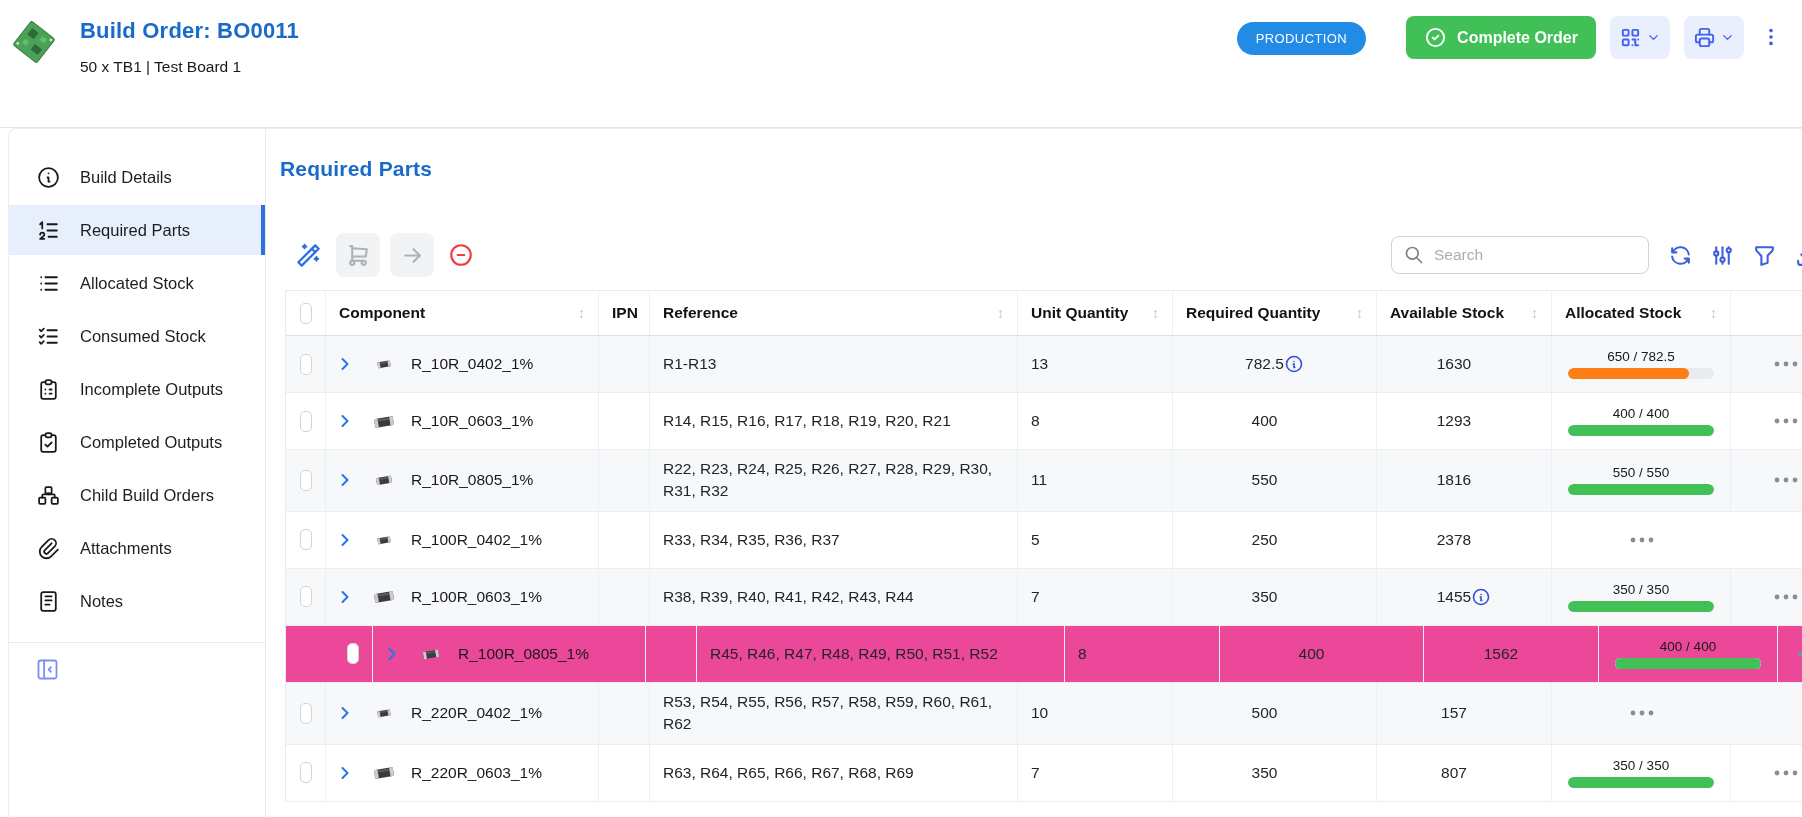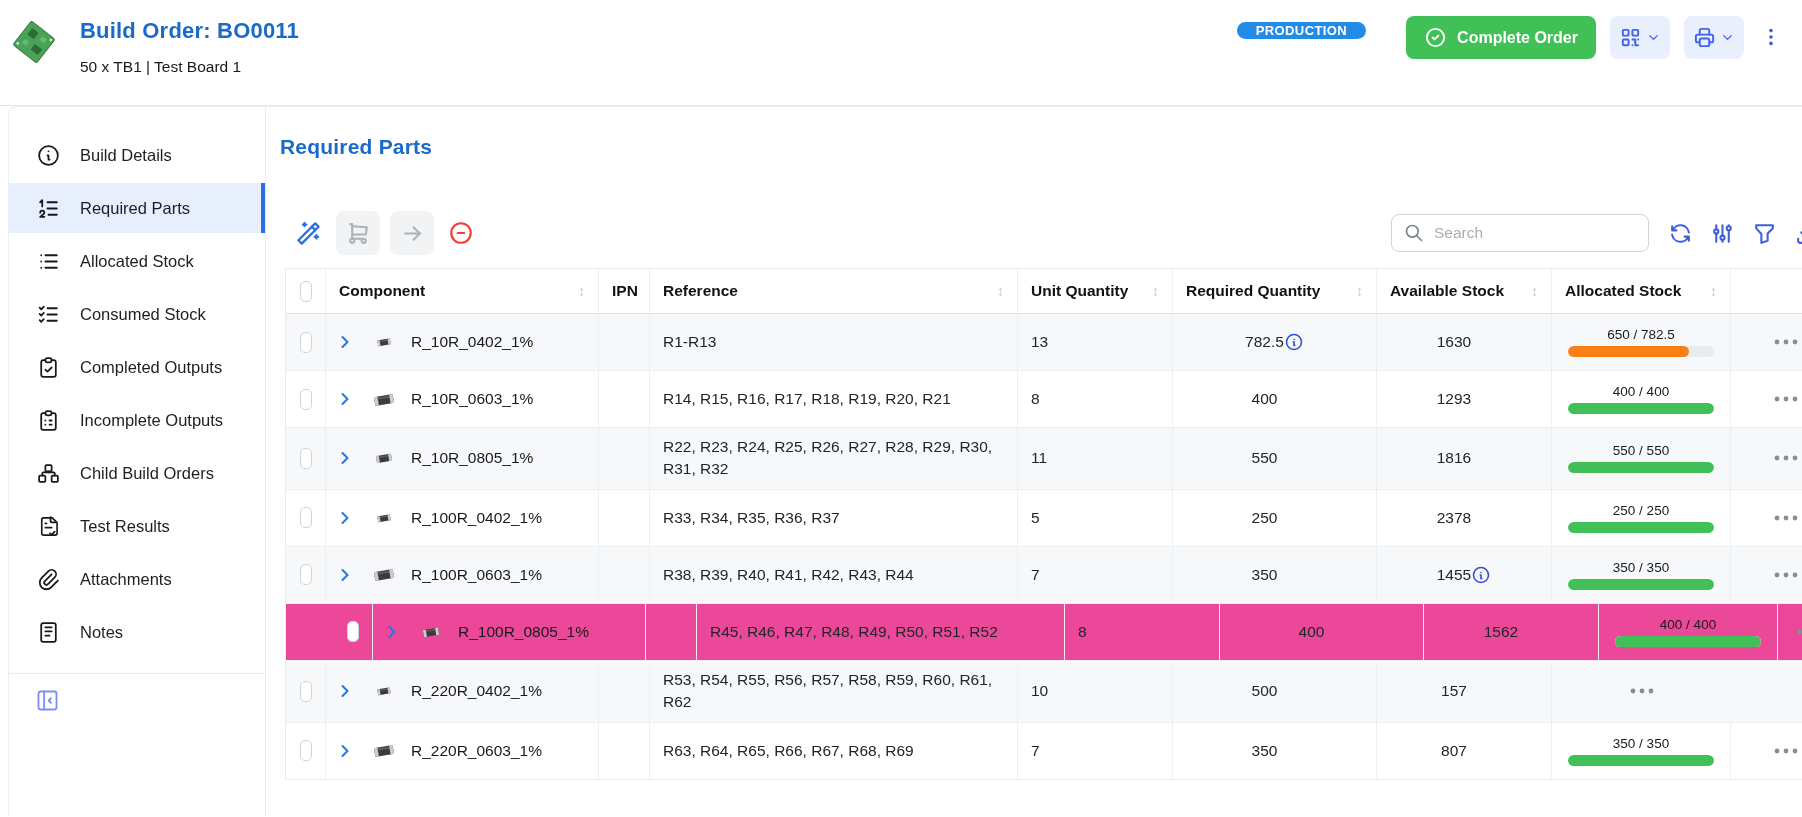--- a/index.html
+++ b/index.html
@@ -1,29 +1,29 @@
 <!DOCTYPE html>
 <html><head>
 <meta charset="utf-8">
 <style>
   * { margin:0; padding:0; box-sizing:border-box; }
   html,body { width:1802px; height:817px; overflow:hidden; background:#fff;
     font-family:"Liberation Sans", sans-serif; color:#212529; }
 
   
-  .page-header { height:106px; border-bottom:1px solid #e3e6e9; display:flex;
+  .page-header { height:128px; border-bottom:1px solid #e3e6e9; display:flex;
     align-items:flex-start; padding:16px 20px 0 12px; }
   .brand { display:flex; gap:24px; }
   .brand-thumb { width:44px; height:48px; margin-top:2px; }
   .title-block { padding-top:2px; }
   .page-title { font-size:22px; font-weight:700; color:#1a6bc9; letter-spacing:.2px; }
   .page-subtitle { font-size:15.5px; color:#17191c; margin-top:14px; }
   .header-actions { margin-left:auto; display:flex; align-items:flex-start; gap:14px; }
-  .status-badge { background:#228be6; color:#fff; font-size:13px; font-weight:700;
-    letter-spacing:.4px; padding:1px 19px; border-radius:17px; margin:6px 26px 0 0; }
+  .status-badge { background:#228be6; color:#fff; font-size:13px; font-weight:400;
+    letter-spacing:.4px; padding:9px 19px; border-radius:17px; margin:6px 26px 0 0; }
   .btn-complete { display:flex; align-items:center; gap:10px; background:#40c057; color:#fff;
     border:none; font-family:inherit; font-size:16px; font-weight:600; padding:0 18px;
     height:43px; border-radius:8px; cursor:pointer; }
   .btn-light { display:flex; align-items:center; gap:4px; background:#e9effd; border:none;
     height:43px; padding:0 9px; border-radius:8px; color:#4263eb; cursor:pointer; }
   .dots-vertical { margin:10px 0 0 2px; cursor:pointer; }
 
   
   .paper { display:flex; margin-left:8px; height:710px; border-top:1px solid #ecedef;
     border-left:1px solid #ecedef; border-radius:8px 0 0 0; }
@@ -218,65 +218,53 @@
             </svg>
           </span>
     <span class="side-label">Consumed Stock</span>
   </div>
 
   <div class="side-item">
     <span class="side-icon">
             <svg width="25" height="25" viewBox="0 0 24 24" fill="none" stroke="currentColor" stroke-width="1.7" stroke-linecap="round" stroke-linejoin="round">
               <path d="M9 5h-2a2 2 0 0 0 -2 2v12a2 2 0 0 0 2 2h10a2 2 0 0 0 2 -2v-12a2 2 0 0 0 -2 -2h-2"></path>
               <rect x="9" y="3" width="6" height="4" rx="2"></rect>
-              <path d="M9 14l2 2l4 -4"></path>
-            </svg>
-          </span>
-    <span class="side-label">Completed Outputs</span>
+              <path d="M9 12h.01"></path>
+              <path d="M13 12h2"></path>
+              <path d="M9 16h.01"></path>
+              <path d="M13 16h2"></path>
+            </svg>
+          </span>
+    <span class="side-label">Incomplete Outputs</span>
   </div>
 
   <div class="side-item">
     <span class="side-icon">
             <svg width="25" height="25" viewBox="0 0 24 24" fill="none" stroke="currentColor" stroke-width="1.7" stroke-linecap="round" stroke-linejoin="round">
               <path d="M9 5h-2a2 2 0 0 0 -2 2v12a2 2 0 0 0 2 2h10a2 2 0 0 0 2 -2v-12a2 2 0 0 0 -2 -2h-2"></path>
               <rect x="9" y="3" width="6" height="4" rx="2"></rect>
-              <path d="M9 12h.01"></path>
-              <path d="M13 12h2"></path>
-              <path d="M9 16h.01"></path>
-              <path d="M13 16h2"></path>
-            </svg>
-          </span>
-    <span class="side-label">Incomplete Outputs</span>
+              <path d="M9 14l2 2l4 -4"></path>
+            </svg>
+          </span>
+    <span class="side-label">Completed Outputs</span>
   </div>
 
   <div class="side-item">
     <span class="side-icon">
             <svg width="25" height="25" viewBox="0 0 24 24" fill="none" stroke="currentColor" stroke-width="1.7" stroke-linecap="round" stroke-linejoin="round">
               <rect x="3" y="14" width="6" height="6" rx="1"></rect>
               <rect x="15" y="14" width="6" height="6" rx="1"></rect>
               <rect x="9" y="4" width="6" height="6" rx="1"></rect>
               <path d="M6 14v-2a1 1 0 0 1 1 -1h10a1 1 0 0 1 1 1v2"></path>
               <path d="M12 10v1"></path>
             </svg>
           </span>
     <span class="side-label">Child Build Orders</span>
   </div>
 
-  <div class="side-item">
-    <span class="side-icon">
-            <svg width="25" height="25" viewBox="0 0 24 24" fill="none" stroke="currentColor" stroke-width="1.7" stroke-linecap="round" stroke-linejoin="round">
-              <path d="M14 3v4a1 1 0 0 0 1 1h4"></path>
-              <path d="M17 21h-10a2 2 0 0 1 -2 -2v-14a2 2 0 0 1 2 -2h9l5 5v11a2 2 0 0 1 -2 2z" transform="scale(0.92) translate(1 1)"></path>
-              <path d="M9 9h1"></path>
-              <path d="M9 13h6"></path>
-              <path d="M13.5 18.5l1.5 1.5l3 -3"></path>
-            </svg>
-          </span>
-    <span class="side-label">Test Results</span>
-  </div>
 
   <div class="side-item">
     <span class="side-icon">
             <svg width="25" height="25" viewBox="0 0 24 24" fill="none" stroke="currentColor" stroke-width="1.7" stroke-linecap="round" stroke-linejoin="round">
               <path d="M15 7l-6.5 6.5a1.5 1.5 0 0 0 3 3l6.5 -6.5a3 3 0 0 0 -6 -6l-6.5 6.5a4.5 4.5 0 0 0 9 9l6.5 -6.5"></path>
             </svg>
           </span>
     <span class="side-label">Attachments</span>
   </div>
 
@@ -654,26 +642,20 @@
     <div class="cell c-split">
       <span>2378</span>
       <span class="info-icon avail-info" style="visibility: hidden;">
         <svg width="20" height="20" viewBox="0 0 24 24" fill="none" stroke="currentColor" stroke-width="1.9" stroke-linecap="round">
                   <circle cx="12" cy="12" r="9"></circle>
                   <path d="M12 9h.01"></path>
                   <path d="M11 12h1v4h1"></path>
                 </svg>
       </span>
     </div>
-    <div class="cell c-alloc">
-      <div class="alloc-label">250 / 250</div>
-      <div class="progress-track">
-        <div class="progress-fill" style="width: 100%; background: rgb(64, 192, 87);"></div>
-      </div>
-    </div>
     <div class="cell c-actions">
       <span class="row-dots">
         <svg width="26" height="10" viewBox="0 0 26 10" fill="currentColor">
           <circle cx="4" cy="5" r="2.4"></circle>
                   <circle cx="13" cy="5" r="2.4"></circle>
                   <circle cx="22" cy="5" r="2.4"></circle>
         </svg>
       </span>
     </div>
   </div>

